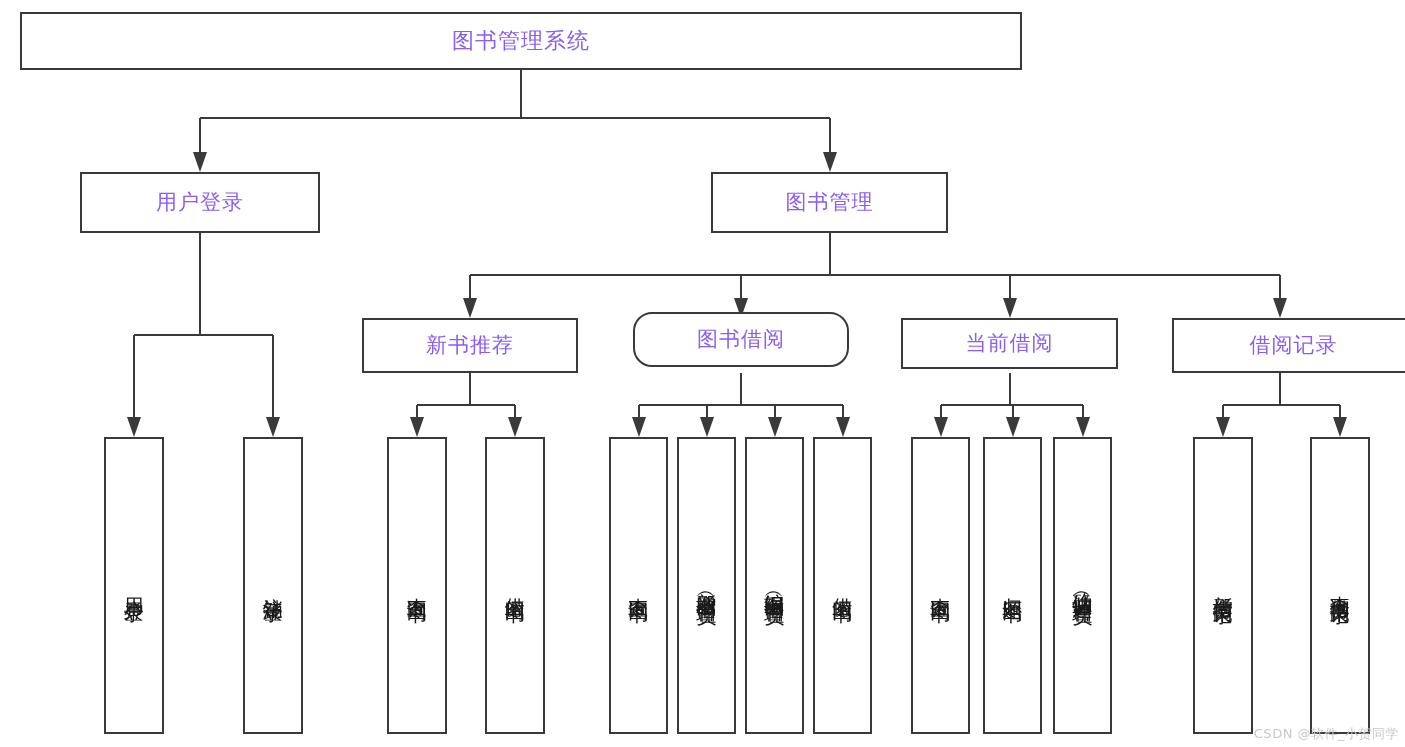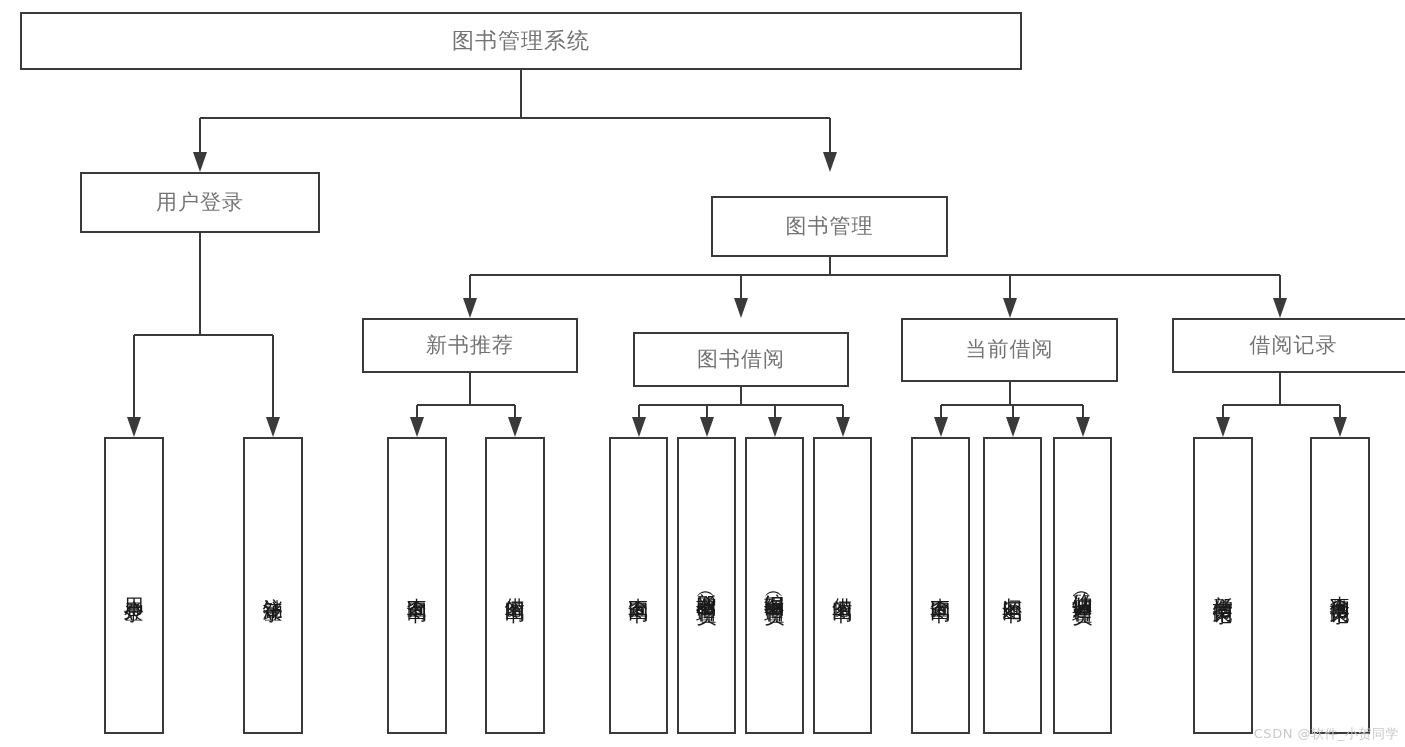--- a/index.html
+++ b/index.html
@@ -32,21 +32,21 @@
     background: #ffffff;
     border: 2px solid #3a3a3a;
     display: flex;
     align-items: center;
     justify-content: center;
     overflow: hidden;
   }
   .node.horiz {
     font-size: 21px;
     line-height: 1.1;
-    color: #737373;
+    color: #8b5cf6;
     letter-spacing: 1px;
   }
   .node.vert {
     writing-mode: vertical-rl;
     text-orientation: upright;
     font-size: 20px;
     line-height: 1.32;
     color: #1a1a1a;
     letter-spacing: 2px;
     padding: 4px 0;
@@ -131,30 +131,30 @@
       <polygon points="1333,417 1347,417 1340,437" fill="#3a3a3a"></polygon>
     </svg>
 
   <div id="nodes-layer">
       <div class="node horiz root" style="left: 20px; top: 12px; width: 1002px; height: 58px;">
         <span class="hlabel">图书管理系统</span>
       </div>
       <div class="node horiz" style="left: 80px; top: 172px; width: 240px; height: 61px;">
         <span class="hlabel">用户登录</span>
       </div>
-      <div class="node horiz" style="left: 711px; top: 172px; width: 237px; height: 61px; margin-top: 24px;">
+      <div class="node horiz" style="left: 711px; top: 172px; width: 237px; height: 61px;">
         <span class="hlabel">图书管理</span>
       </div>
       <div class="node horiz" style="left: 362px; top: 318px; width: 216px; height: 55px;">
         <span class="hlabel">新书推荐</span>
       </div>
-      <div class="node horiz" style="left: 633px; top: 332px; width: 216px; height: 55px;">
+      <div class="node horiz" style="left: 633px; top: 312px; width: 216px; height: 55px; border-radius: 19px;">
         <span class="hlabel">图书借阅</span>
       </div>
-      <div class="node horiz" style="left: 901px; top: 318px; width: 217px; height: 64px;">
+      <div class="node horiz" style="left: 901px; top: 318px; width: 217px; height: 51px;">
         <span class="hlabel">当前借阅</span>
       </div>
       <div class="node horiz" style="left: 1172px; top: 318px; width: 243px; height: 55px;">
         <span class="hlabel">借阅记录</span>
       </div>
       <div class="node vert" style="left: 104px; top: 437px; width: 60px; height: 297px;">
         <span class="vlabel">用户登录</span>
       </div>
       <div class="node vert" style="left: 243px; top: 437px; width: 60px; height: 297px;">
         <span class="vlabel">注销登录</span>

